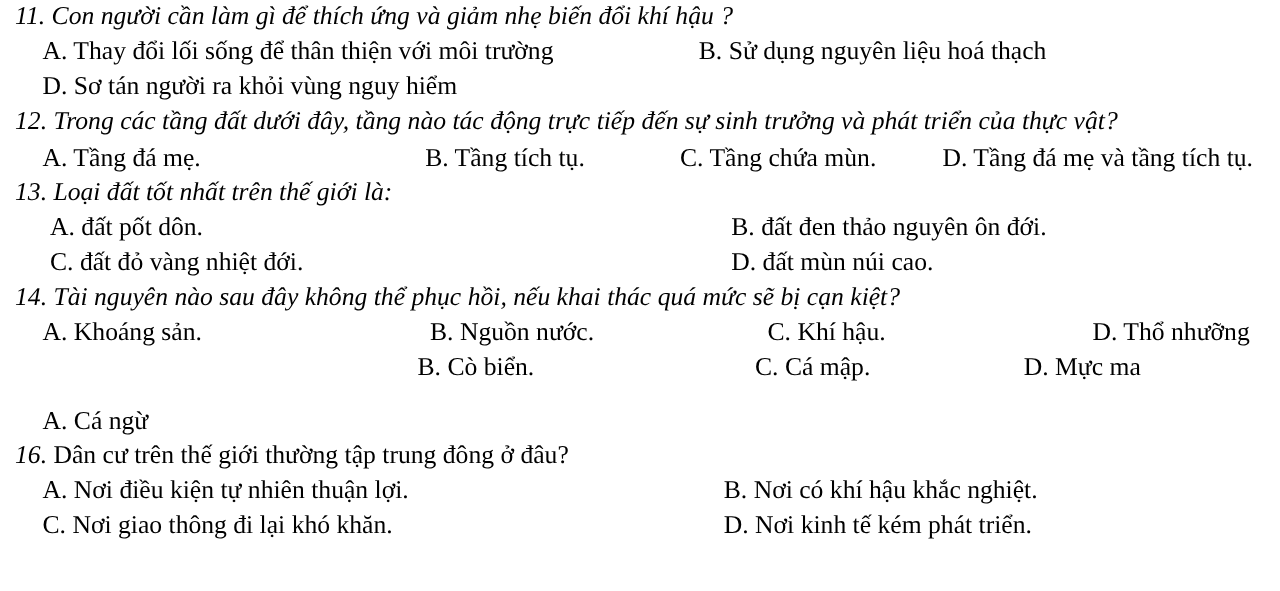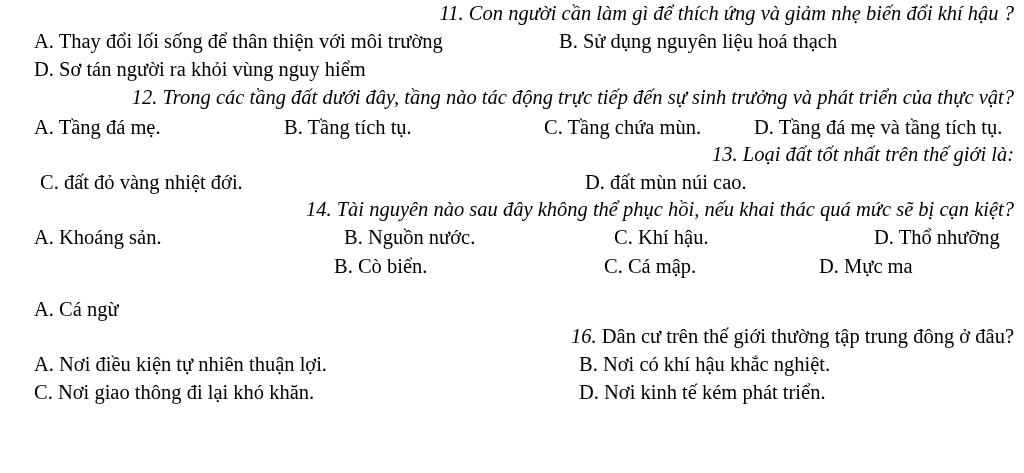--- a/index.html
+++ b/index.html
@@ -23,21 +23,20 @@
   }
   .question {
     margin: 0;
     padding: 0 10px 0 12px;
   }
   .q-stem {
     font-style: italic;
     font-size: 20.5px;
     line-height: 1.32;
     white-space: normal;
-    text-align: right;
   }
   .q-stem.upright {
     font-style: normal;
   }
   .q-stem .num-italic {
     font-style: italic;
   }
   .options-row {
     display: flex;
     font-size: 20.5px;
@@ -46,21 +45,21 @@
     gap: 20px;
   }
   .opt {
     white-space: nowrap;
   }
   
   .q11-opts-a { width: 505px; }
   .q11-opts-c { width: 505px; }
   
   .q12-row .opt:nth-child(1) { width: 230px; }
-  .q12-row .opt:nth-child(2) { width: 240px; }
+  .q12-row .opt:nth-child(2) { width: 240px; text-align: center; }
   .q12-row .opt:nth-child(3) { width: 190px; }
   
   .q13-row { padding-left: 28px; }
   .q13-row .opt:nth-child(1) { width: 525px; }
   
   .q14-row .opt:nth-child(1) { width: 290px; }
   .q14-row .opt:nth-child(2) { width: 250px; }
   .q14-row .opt:nth-child(3) { width: 240px; }
   
   .q15-row .opt:nth-child(1) { width: 280px; margin-top: 43px; }
@@ -93,20 +92,24 @@
       <span class="opt">A. Tầng đá mẹ.</span>
       <span class="opt">B. Tầng tích tụ.</span>
       <span class="opt">C. Tầng chứa mùn.</span>
       <span class="opt">D. Tầng đá mẹ và tầng tích tụ.</span>
     </div>
   </div>
 
   <div class="question">
     <div class="q-stem">13. Loại đất tốt nhất trên thế giới là:</div>
     <div class="options-row q13-row">
+      <span class="opt">A. đất pốt dôn.</span>
+      <span class="opt">B. đất đen thảo nguyên ôn đới.</span>
+    </div>
+    <div class="options-row q13-row">
       <span class="opt">C. đất đỏ vàng nhiệt đới.</span>
       <span class="opt">D. đất mùn núi cao.</span>
     </div>
   </div>
 
   <div class="question">
     <div class="q-stem">14. Tài nguyên nào sau đây không thể phục hồi, nếu khai thác quá mức sẽ bị cạn kiệt?</div>
     <div class="options-row q14-row">
       <span class="opt">A. Khoáng sản.</span>
       <span class="opt">B. Nguồn nước.</span>

